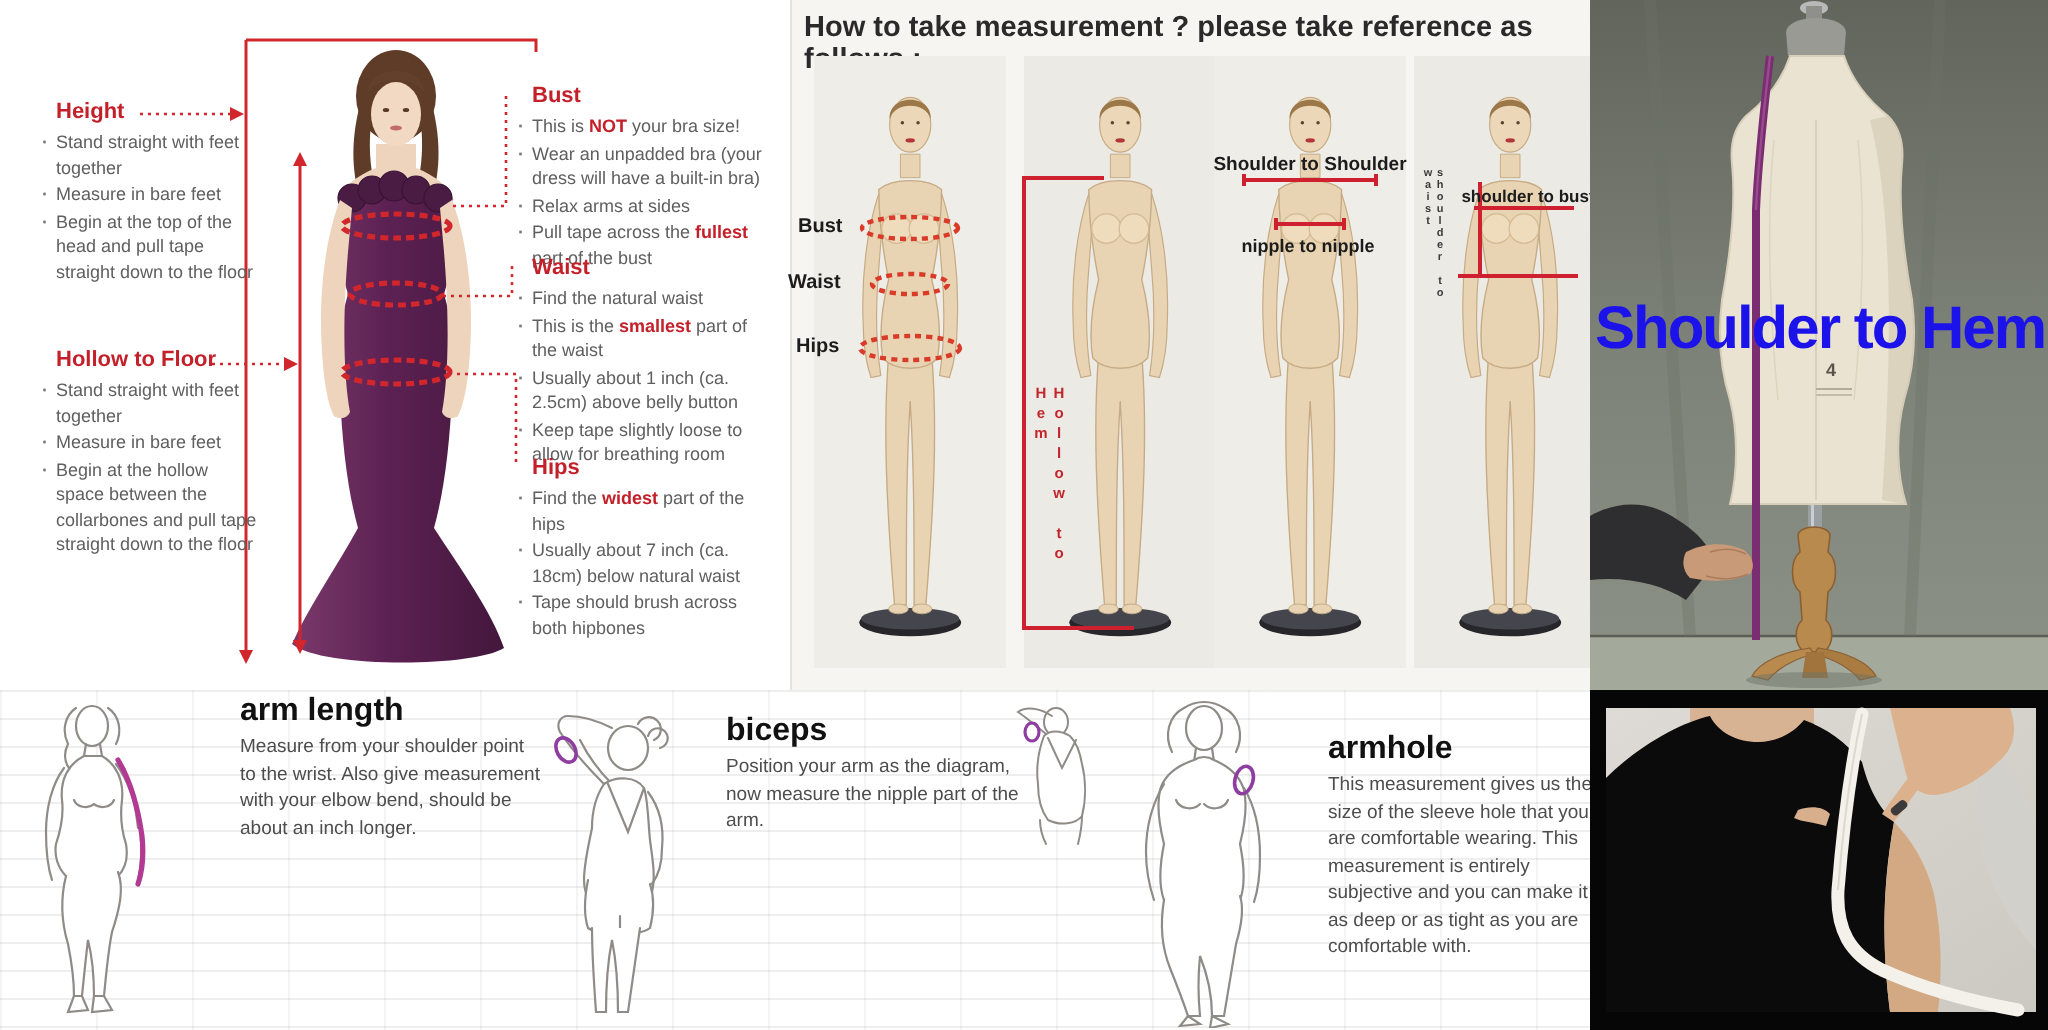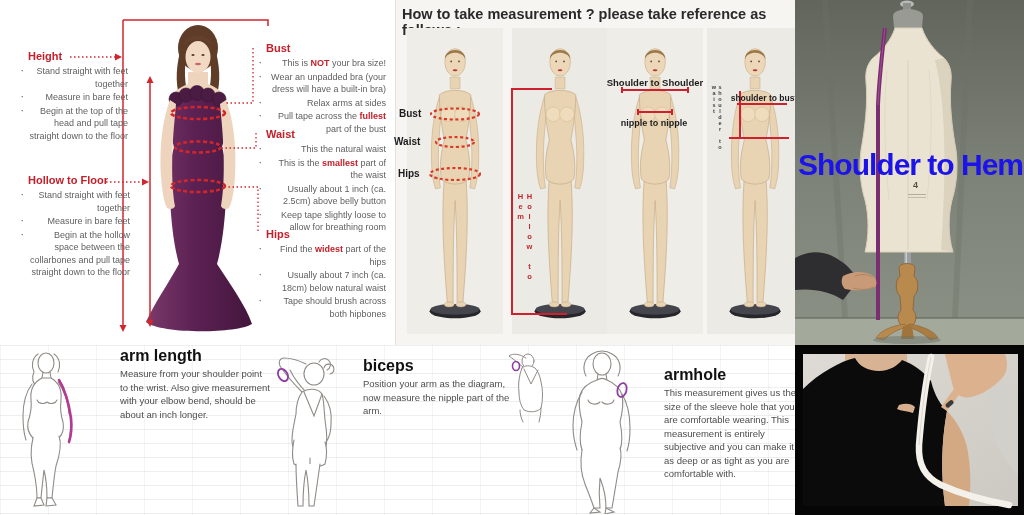--- a/index.html
+++ b/index.html
@@ -6,35 +6,35 @@
   #canvas{position:relative;width:1024px;height:515px;overflow:hidden;background:#fff;
           font-family:"Liberation Sans","DejaVu Sans",sans-serif;}
   .abs{position:absolute;}
   svg{display:block;}
 
   
   .ann{position:absolute;width:128px;}
   .ann h4{margin:0 0 3px 8px;font-size:11px;font-weight:bold;color:#c4202a;}
   .ann ul{margin:0;padding:0;list-style:none;}
   .ann li{position:relative;padding-left:8px;margin:0 0 1px 0;
-          font-size:9px;line-height:12.5px;color:#5f5f5f;text-align:right;}
+          font-size:9px;line-height:12.5px;color:#5f5f5f;}
   .ann li::before{content:"·";position:absolute;left:1px;top:0;color:#777;font-weight:bold;}
   .ann .em{color:#c4202a;font-weight:bold;}
 
   
   .pm-bg{position:absolute;left:395px;top:0;width:400px;height:345px;background:#f6f5f2;border-left:1px solid #e3e2de;}
   .pm-title{position:absolute;left:402px;top:6px;width:388px;font-size:14.5px;font-weight:600;color:#2a2a2a;}
   .mlabel{position:absolute;font-weight:bold;color:#1c1c1c;font-size:10px;text-align:center;}
   .mlabel.center{text-align:center;}
   .vtext{position:absolute;writing-mode:vertical-rl;text-orientation:upright;font-weight:bold;}
   .v-hth{left:516px;top:192px;height:105px;font-size:7.5px;color:#c2252b;letter-spacing:1px;}
   .v-stw{left:711px;top:84px;height:70px;font-size:5.5px;color:#3b3b3b;letter-spacing:0;}
 
   
-  .pr-caption{position:absolute;left:797px;top:148px;width:226px;text-align:right;
+  .pr-caption{position:absolute;left:797px;top:148px;width:226px;text-align:center;
               font-size:30px;font-weight:bold;color:#1c13ea;letter-spacing:-1px;white-space:nowrap;}
   .form-size{position:absolute;left:913px;top:180px;font-size:9px;font-weight:bold;color:#5a5348;}
   .form-mark{position:absolute;left:908px;top:194px;width:18px;height:2px;border-top:1px solid #b4ab99;border-bottom:1px solid #c4bcab;}
 
   
   .pb-bg{position:absolute;left:0;top:345px;width:795px;height:170px;background:#fff;
     background-image:
       repeating-linear-gradient(to bottom, rgba(150,150,150,.16) 0 1px, transparent 1px 14px),
       repeating-linear-gradient(to right, rgba(150,150,150,.10) 0 1px, transparent 1px 48px);}
   .btext{position:absolute;}
@@ -127,21 +127,21 @@
         <li><span>This is </span><span class="em">NOT</span><span> your bra size!</span></li>
         <li>Wear an unpadded bra (your dress will have a built-in bra)</li>
         <li>Relax arms at sides</li>
         <li><span>Pull tape across the </span><span class="em">fullest</span><span> part of the bust</span></li>
       </ul>
     </div>
 
     <div class="ann" style="left:258px;top:128px">
       <h4>Waist</h4>
       <ul>
-        <li>This the natural waist</li>
+        <li>Find the natural waist</li>
         <li><span>This is the </span><span class="em">smallest</span><span> part of the waist</span></li>
         <li>Usually about 1 inch (ca. 2.5cm) above belly button</li>
         <li>Keep tape slightly loose to allow for breathing room</li>
       </ul>
     </div>
 
     <div class="ann" style="left:258px;top:228px">
       <h4>Hips</h4>
       <ul>
         <li><span>Find the </span><span class="em">widest</span><span> part of the hips</span></li>

